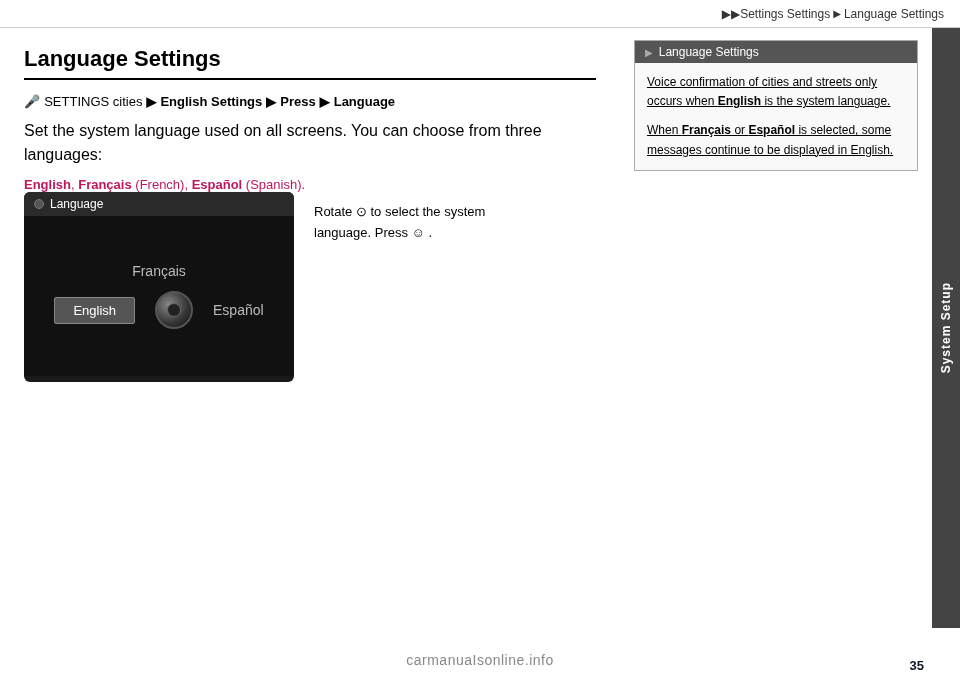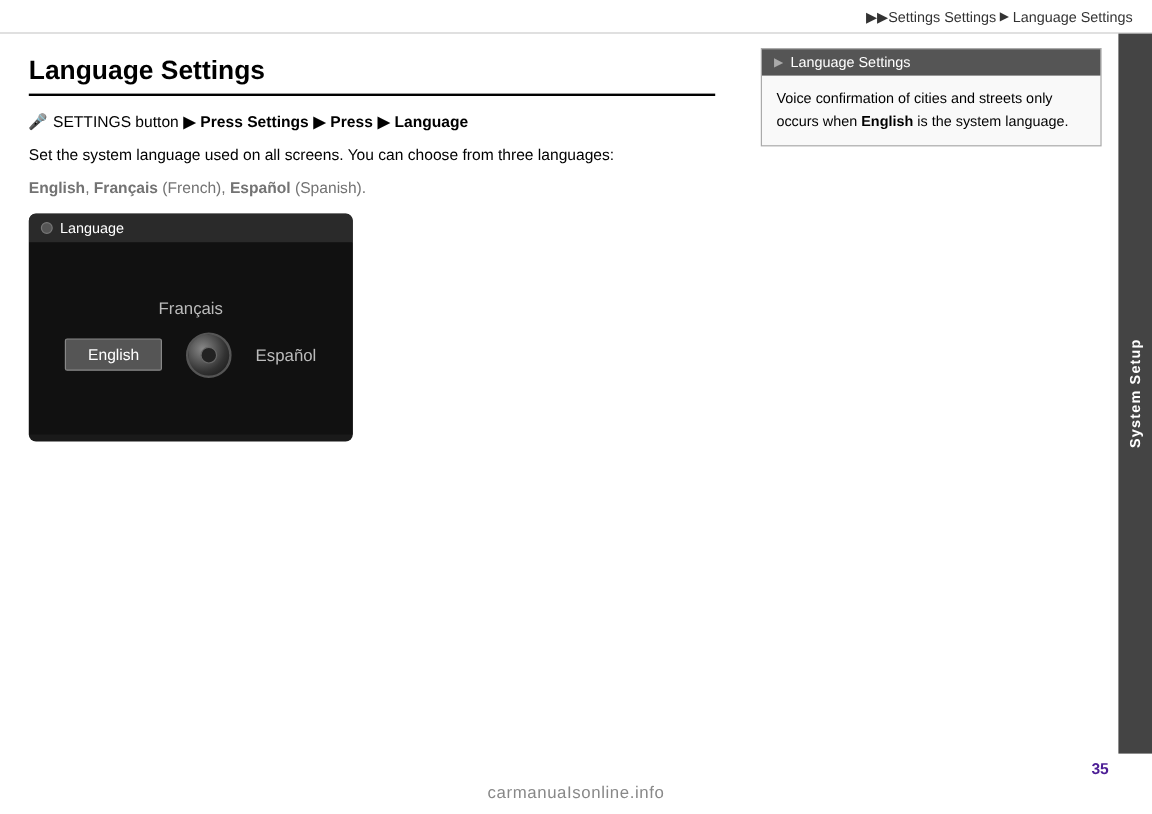--- a/index.html
+++ b/index.html
@@ -89,30 +89,29 @@
       font-weight: bold;
       color: #000;
       font-size: 13px;
     }
 
     .bold-text {
       font-weight: bold;
     }
 
     .description-text {
-      font-size: 13px;
+      font-size: 16px;
       color: #000;
       margin-bottom: 10px;
       line-height: 1.5;
     }
 
     .language-options {
       font-size: 13px;
-      color: #737373;
-      margin-bottom: 14px;
+      color: #be185d;
     }
 
     
     .screen-mockup {
       width: 270px;
       height: 190px;
       background: #1a1a1a;
       border-radius: 6px;
       overflow: hidden;
       float: left;
@@ -241,34 +240,35 @@
 
     .info-box-body {
       padding: 10px 12px;
       font-size: 12px;
       color: #000;
       line-height: 1.6;
     }
 
     .info-box-body p {
       margin-bottom: 10px;
+      text-decoration: underline;
     }
 
     .info-box-body p:last-child {
       margin-bottom: 0;
     }
 
     
     .page-number {
       position: absolute;
-      bottom: 30px;
+      bottom: 5px;
       right: 36px;
       font-size: 13px;
       font-weight: bold;
-      color: #4c1d95;
+      color: #0f172a;
     }
 
     
     .watermark {
       position: absolute;
       bottom: 10px;
       left: 50%;
       transform: translateX(-50%);
       font-size: 14px;
       color: #888;
@@ -287,23 +287,23 @@
 
 <div class="sidebar-tab">
   <span class="tab-label">System Setup</span>
 </div>
 
 <div class="main-content">
   <h1 class="page-title">Language Settings</h1>
 
   <div class="breadcrumb-instruction">
     <span>🎤</span>
-    <span><span>SETTINGS button</span></span>
+    <span><span>SETTINGS cities</span></span>
     <span class="nav-arrow">▶</span>
-    <span class="bold-text">Press Settings</span>
+    <span class="bold-text">English Settings</span>
     <span class="nav-arrow">▶</span>
     <span class="bold-text">Press</span>
     <span class="nav-arrow">▶</span>
     <span class="bold-text">Language</span>
   </div>
 
   <p class="description-text">Set the system language used on all screens. You can choose from three languages:</p>
 
   <div class="language-options">
     <span class="bold-text">English</span>, 
@@ -324,32 +324,42 @@
         <div class="lang-option-row">
           <div class="lang-btn-english">English</div>
           <div class="knob">
             <div class="knob-inner"></div>
           </div>
           <div class="lang-option-espanol">Español</div>
         </div>
       </div>
     </div>
 
+    <div class="screen-instruction">
+      <span>Rotate</span>
+      <span> ⊙ </span>
+      <span> to select the system language. Press </span>
+      <span>☺</span>
+      <span>.</span>
+    </div>
   </div>
 </div>
 
 <div class="info-panel">
   <div class="info-box">
     <div class="info-box-header">
       <span class="triangle">▶</span>
       <span>Language Settings</span>
     </div>
     <div class="info-box-body">
       <p>
         <span>Voice confirmation of cities and streets only occurs when </span><span class="bold-text">English</span><span> is the system language.</span>
       </p>
+      <p>
+        <span>When </span><span class="bold-text">Français</span><span> or </span><span class="bold-text">Español</span><span> is selected, some messages continue to be displayed in English.</span>
+      </p>
     </div>
   </div>
 </div>
 
 <div class="page-number">35</div>
 
 <div class="watermark">carmanuaIsonline.info</div>
 
 </body></html>

